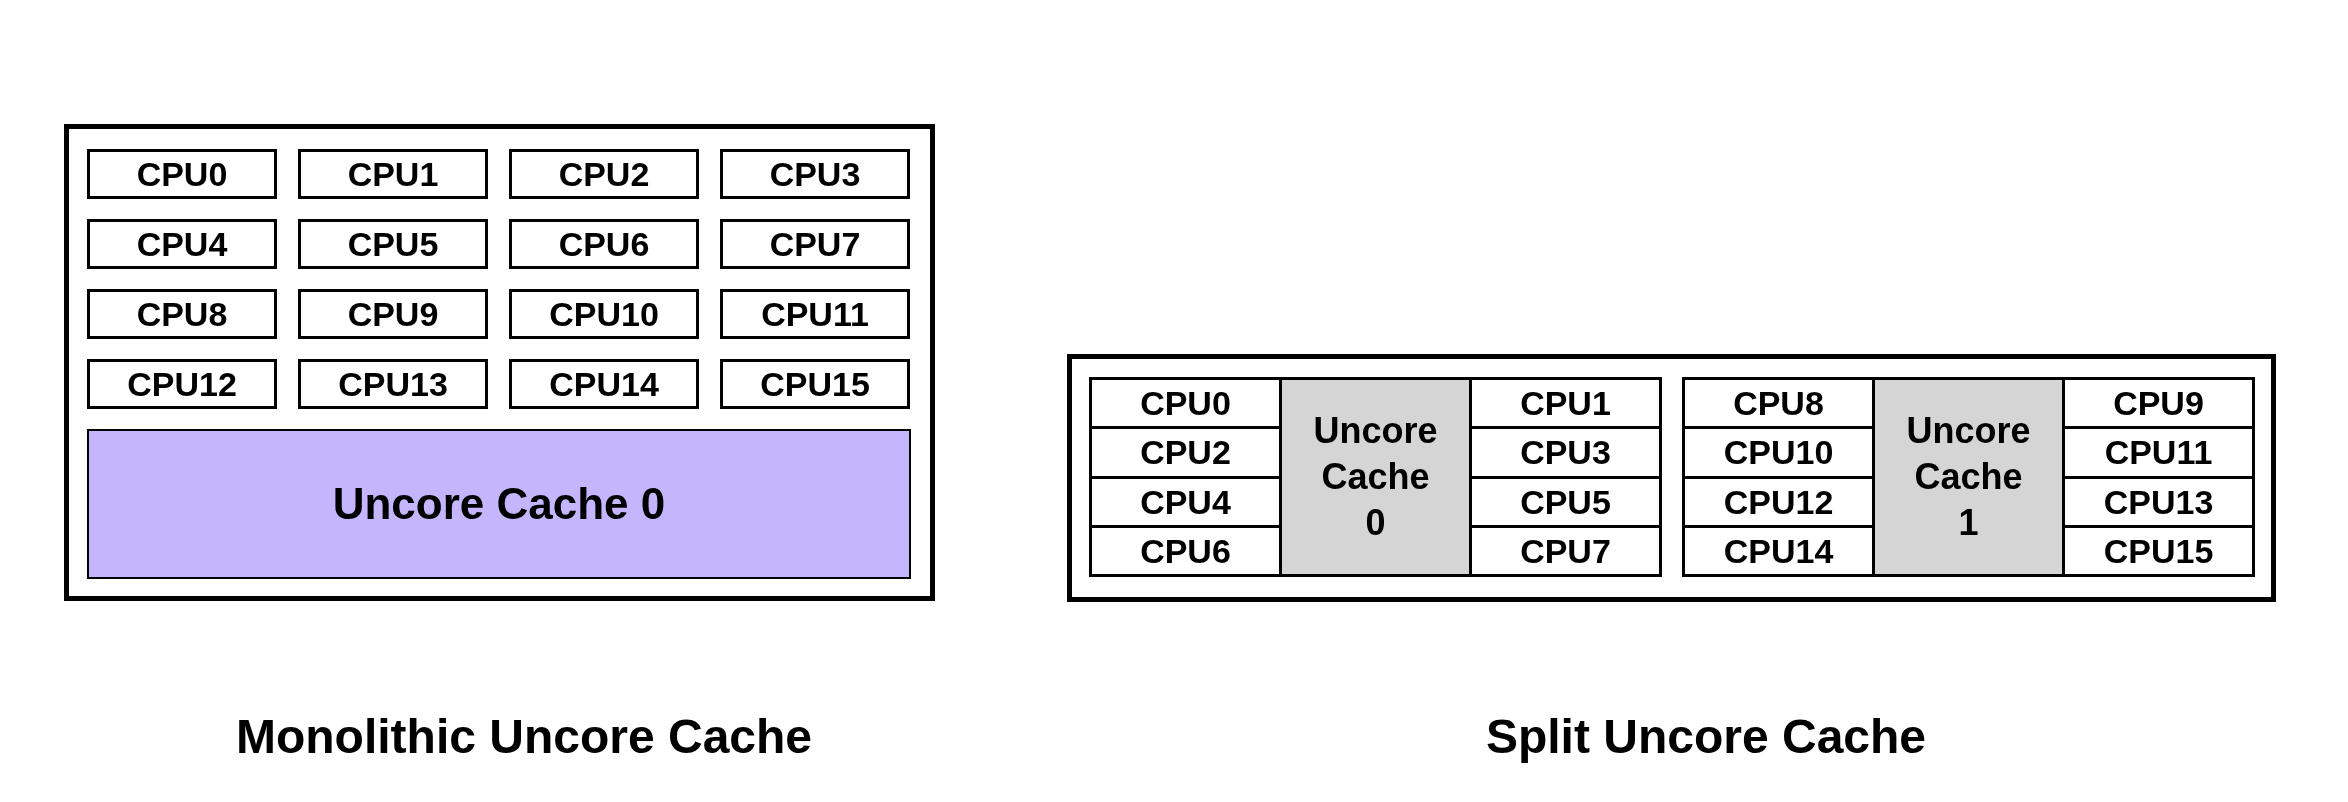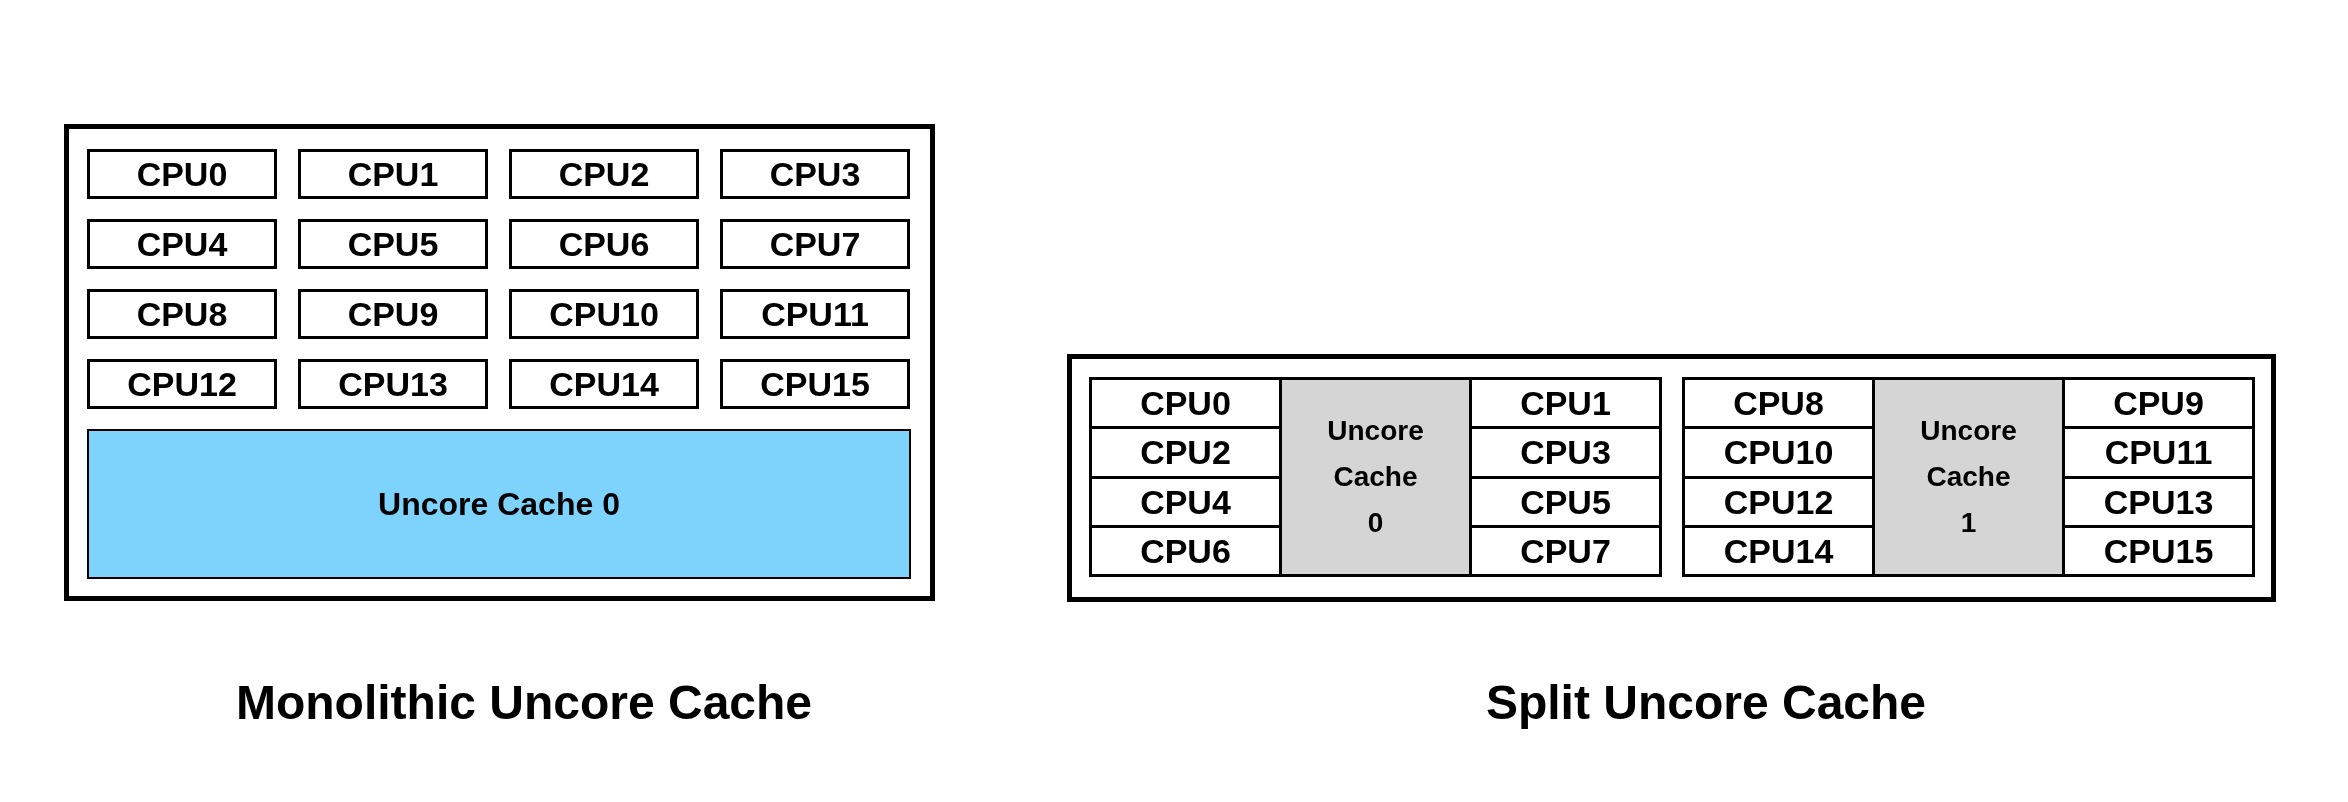--- a/index.html
+++ b/index.html
@@ -44,28 +44,28 @@
     align-items: center;
     justify-content: center;
     font-weight: bold;
     font-size: 34px;
     line-height: 1;
   }
   #mono-cache {
     position: absolute;
     left: 18px; top: 300px;
     width: 824px; height: 150px;
-    background: #7dd3fc;
+    background: #c4b5fd;
     border: 2px solid #000;
     box-sizing: border-box;
     display: flex;
     align-items: center;
     justify-content: center;
     font-weight: bold;
-    font-size: 32px;
+    font-size: 44px;
   }
 
   
   #split-box {
     position: absolute;
     left: 1067px; top: 318px;
     width: 1209px; height: 248px;
     border: 5px solid #000;
     box-sizing: border-box;
     background: #ffffff;
@@ -103,32 +103,32 @@
     border: 3px solid #000;
     box-sizing: border-box;
     background: #d5d5d5;
     position: relative;
     z-index: 1;
     display: flex;
     flex-direction: column;
     align-items: center;
     justify-content: center;
     font-weight: bold;
-    font-size: 28px;
+    font-size: 36px;
     text-align: center;
   }
   .cache-line {
     display: block;
     line-height: 46px;
   }
 
   
   .caption {
     position: absolute;
-    top: 643px;
+    top: 677px;
     transform: translateX(-50%);
     font-weight: bold;
     font-size: 48px;
     line-height: 1;
     white-space: nowrap;
   }
   #mono-caption { left: 524px; }
   #split-caption { left: 1706px; }
 </style>
 </head>

